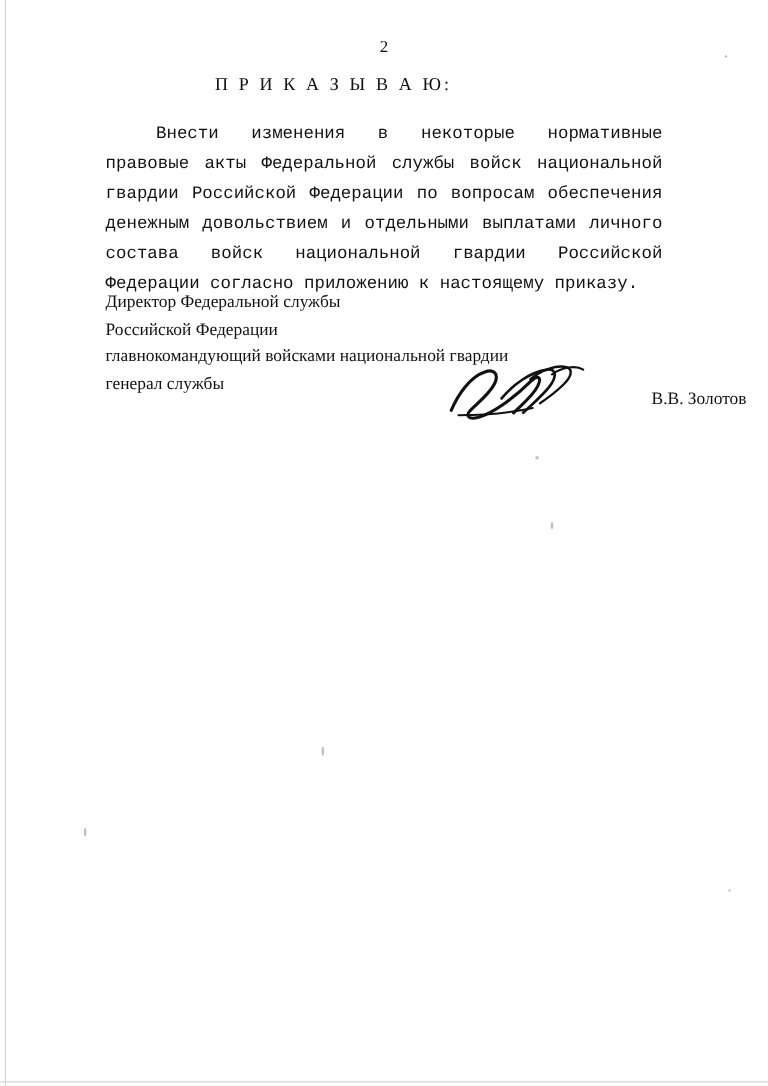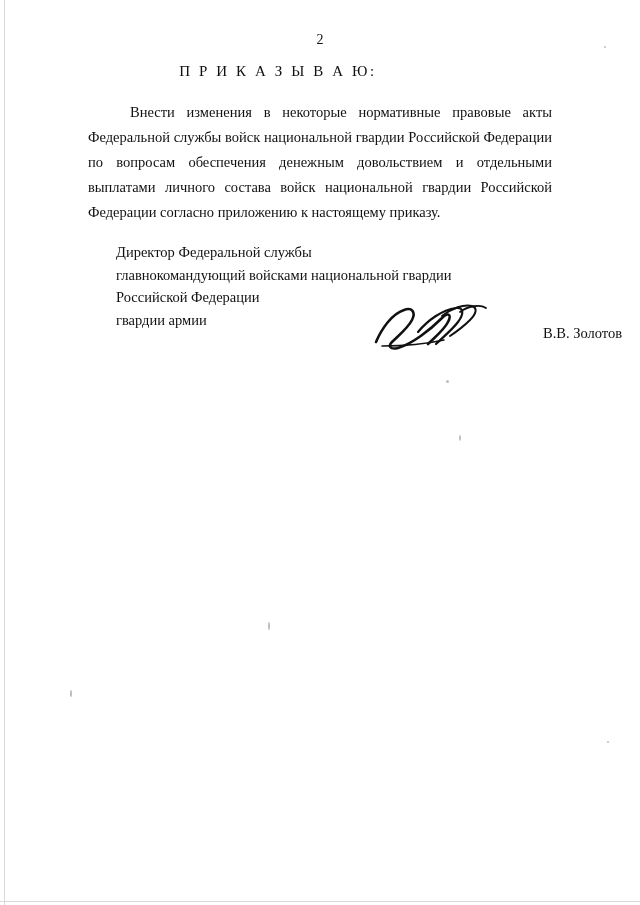--- a/index.html
+++ b/index.html
@@ -62,29 +62,29 @@
   .body-text {
     position: absolute;
     top: 100px;
     left: 88px;
     width: 464px;
     font-size: 14.5px;
     line-height: 25px;
     text-align: justify;
     text-indent: 42px;
     text-justify: inter-word;
+    font-family: Liberation Mono, monospace;
   }
   .signature-block {
     position: absolute;
     top: 241px;
     left: 88px;
     width: 470px;
     font-size: 14.5px;
     line-height: 22.5px;
-    margin-left: 28px;
   }
   .signature-block .line {
     white-space: nowrap;
   }
   .signer-name {
     position: absolute;
     top: 325px;
     left: 495px;
     font-size: 14.5px;
     white-space: nowrap;
@@ -118,23 +118,23 @@
   <div class="scan-edge-bottom"></div>
 
   <div class="page-number">2</div>
 
   <div class="order-heading">П Р И К А З Ы В А Ю:</div>
 
   <div class="body-text">Внести изменения в некоторые нормативные правовые акты Федеральной службы войск национальной гвардии Российской Федерации по вопросам обеспечения денежным довольствием и отдельными выплатами личного состава войск национальной гвардии Российской Федерации согласно приложению к настоящему приказу.</div>
 
   <div class="signature-block">
     <div class="line">Директор Федеральной службы</div>
+    <div class="line">Российской Федерации</div>
     <div class="line">главнокомандующий войсками национальной гвардии</div>
-    <div class="line">Российской Федерации</div>
-    <div class="line">гвардии армии</div>
+    <div class="line">генерал службы</div>
   </div>
 
   <div class="signature-mark">
     <svg width="120" height="52" viewBox="0 0 120 52" fill="none" xmlns="http://www.w3.org/2000/svg">
       <path d="M4 40 C10 26, 20 12, 32 8 C40 5, 44 10, 40 18 C36 26, 26 34, 20 40 C16 44, 18 48, 26 46 C40 42, 58 28, 70 16 C76 10, 80 12, 76 20 C72 28, 62 36, 56 42" stroke="#111111" stroke-width="2.6" stroke-linecap="round" fill="none"></path>
       <path d="M46 30 C56 18, 70 8, 84 6 C92 5, 92 12, 86 20 C80 28, 70 36, 64 42" stroke="#111111" stroke-width="2.2" stroke-linecap="round" fill="none"></path>
       <path d="M70 14 C80 6, 92 2, 100 4 C106 6, 104 12, 98 18 C92 24, 84 30, 78 34" stroke="#111111" stroke-width="2" stroke-linecap="round" fill="none"></path>
       <path d="M88 10 C96 4, 108 2, 114 6" stroke="#111111" stroke-width="1.8" stroke-linecap="round" fill="none"></path>
       <path d="M10 44 C30 44, 54 42, 72 38" stroke="#111111" stroke-width="1.6" stroke-linecap="round" fill="none"></path>
     </svg>

